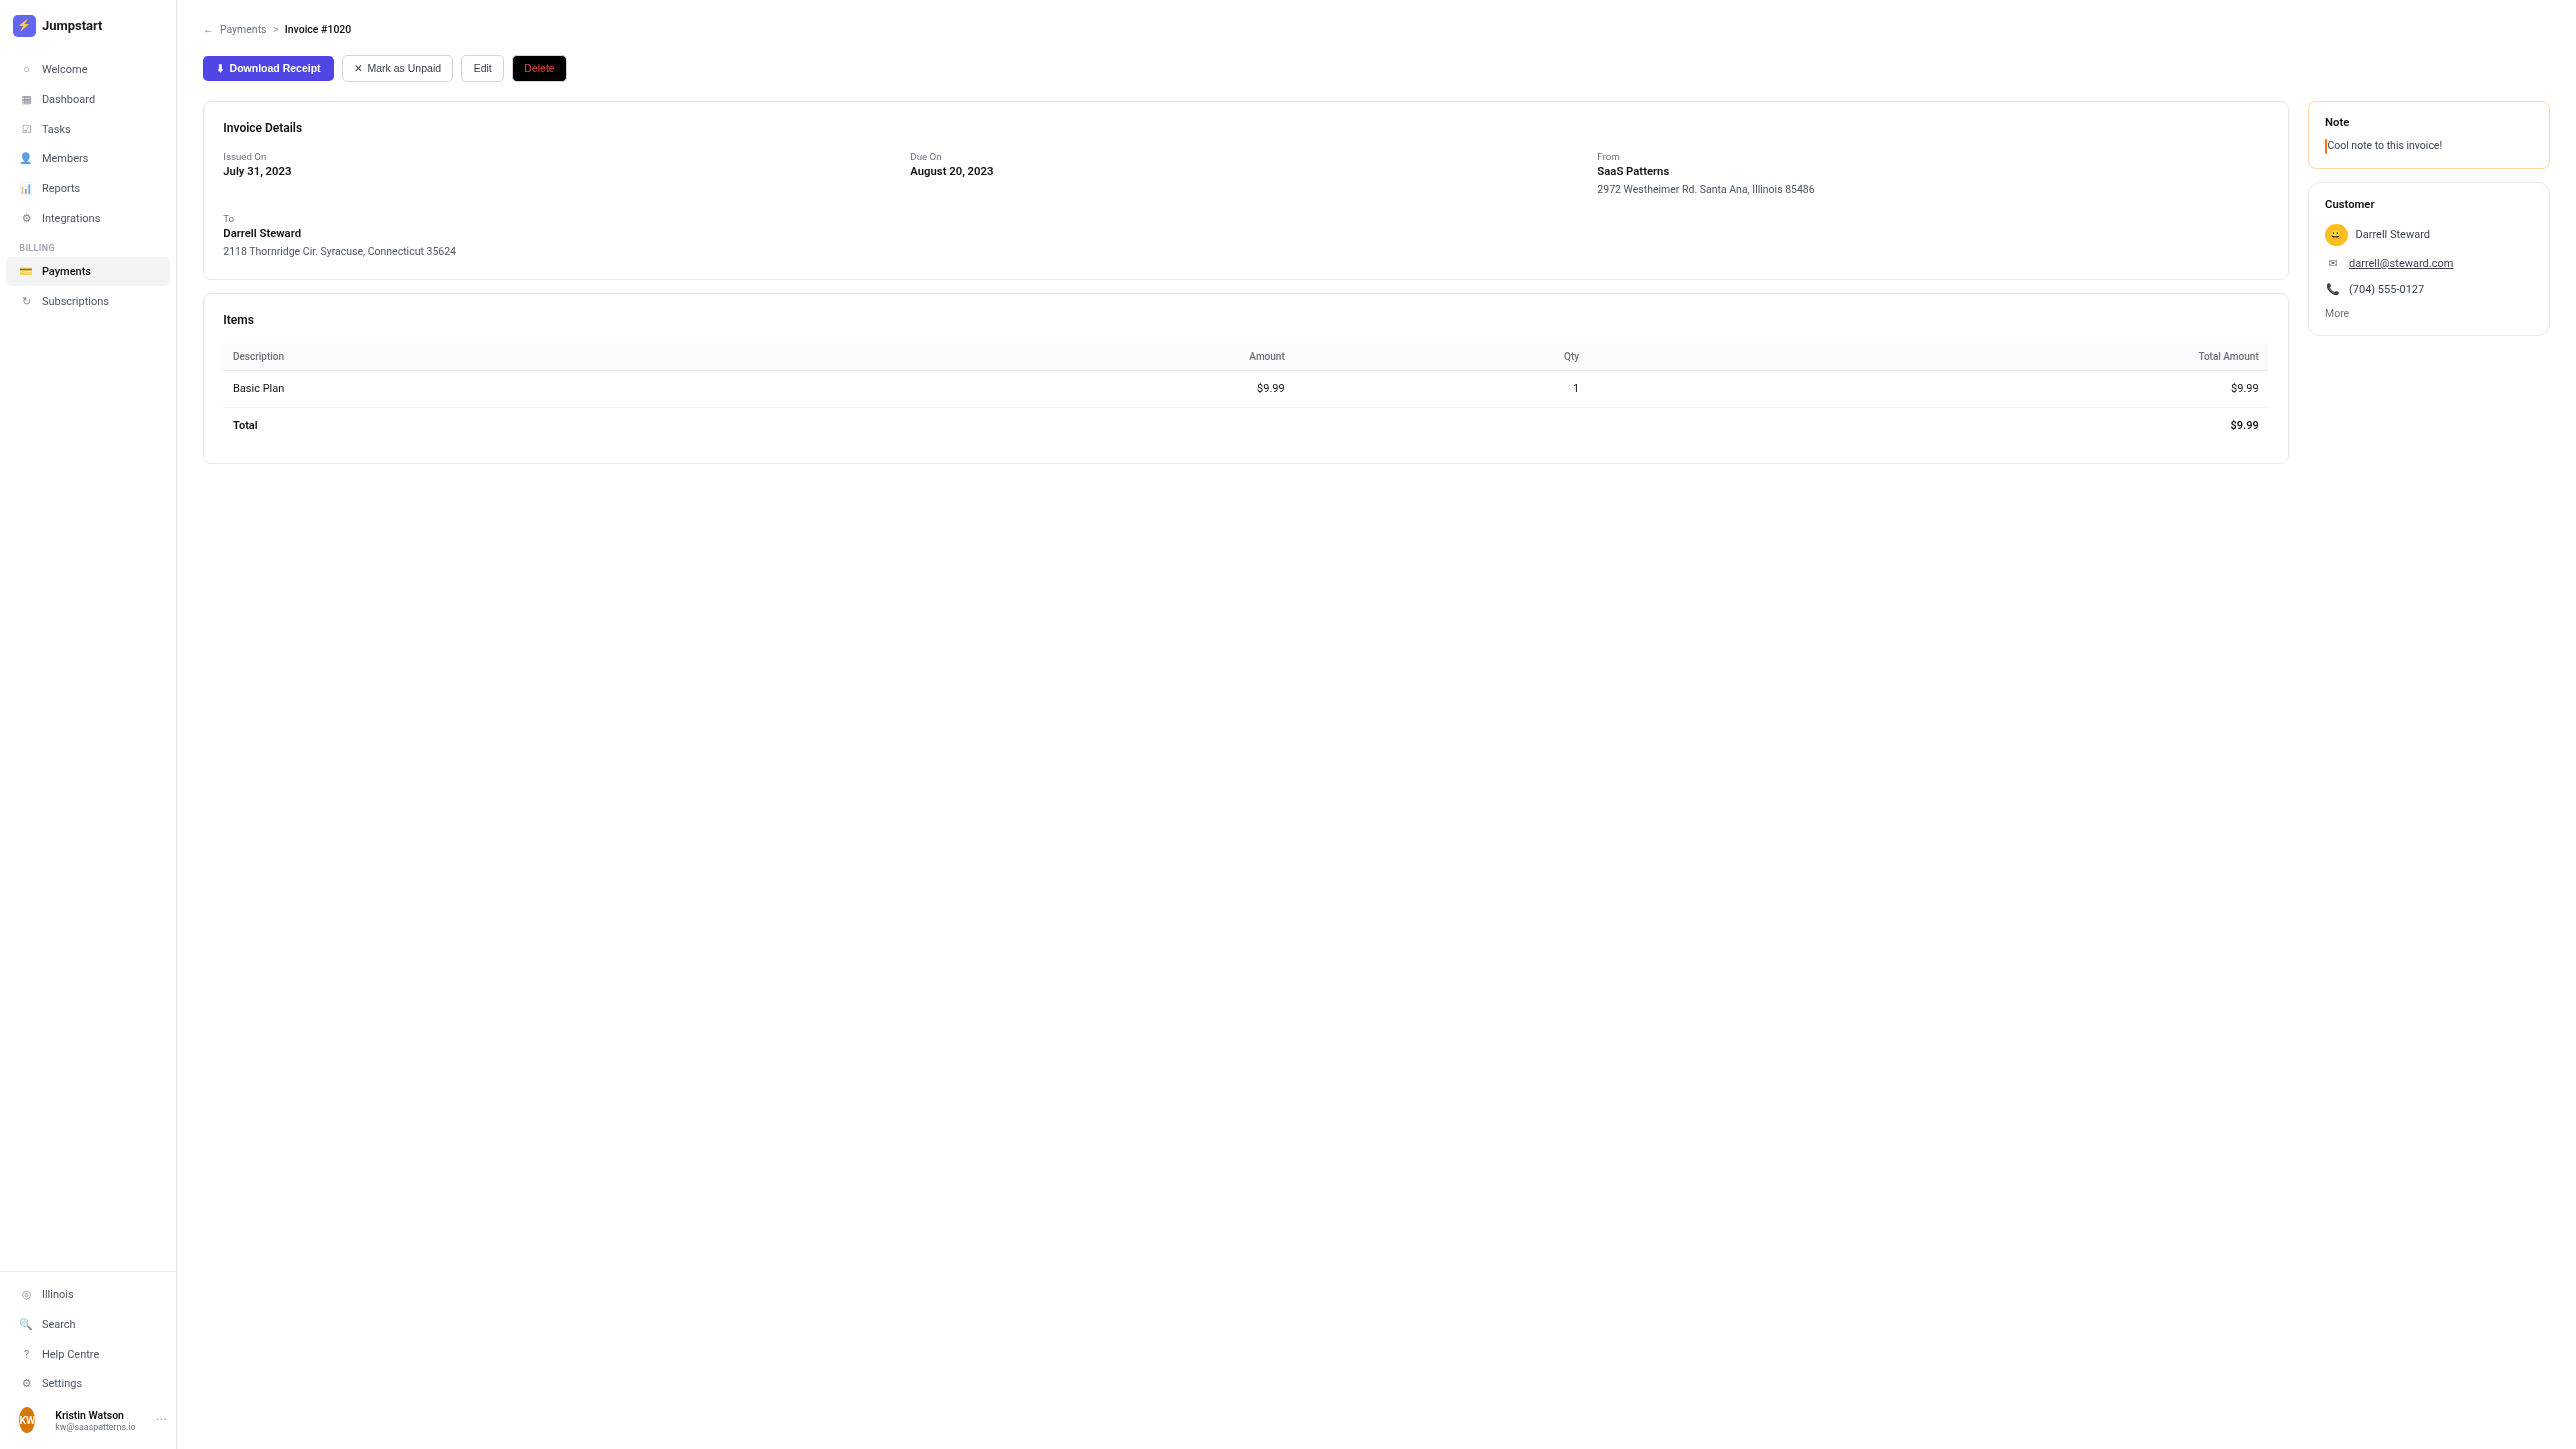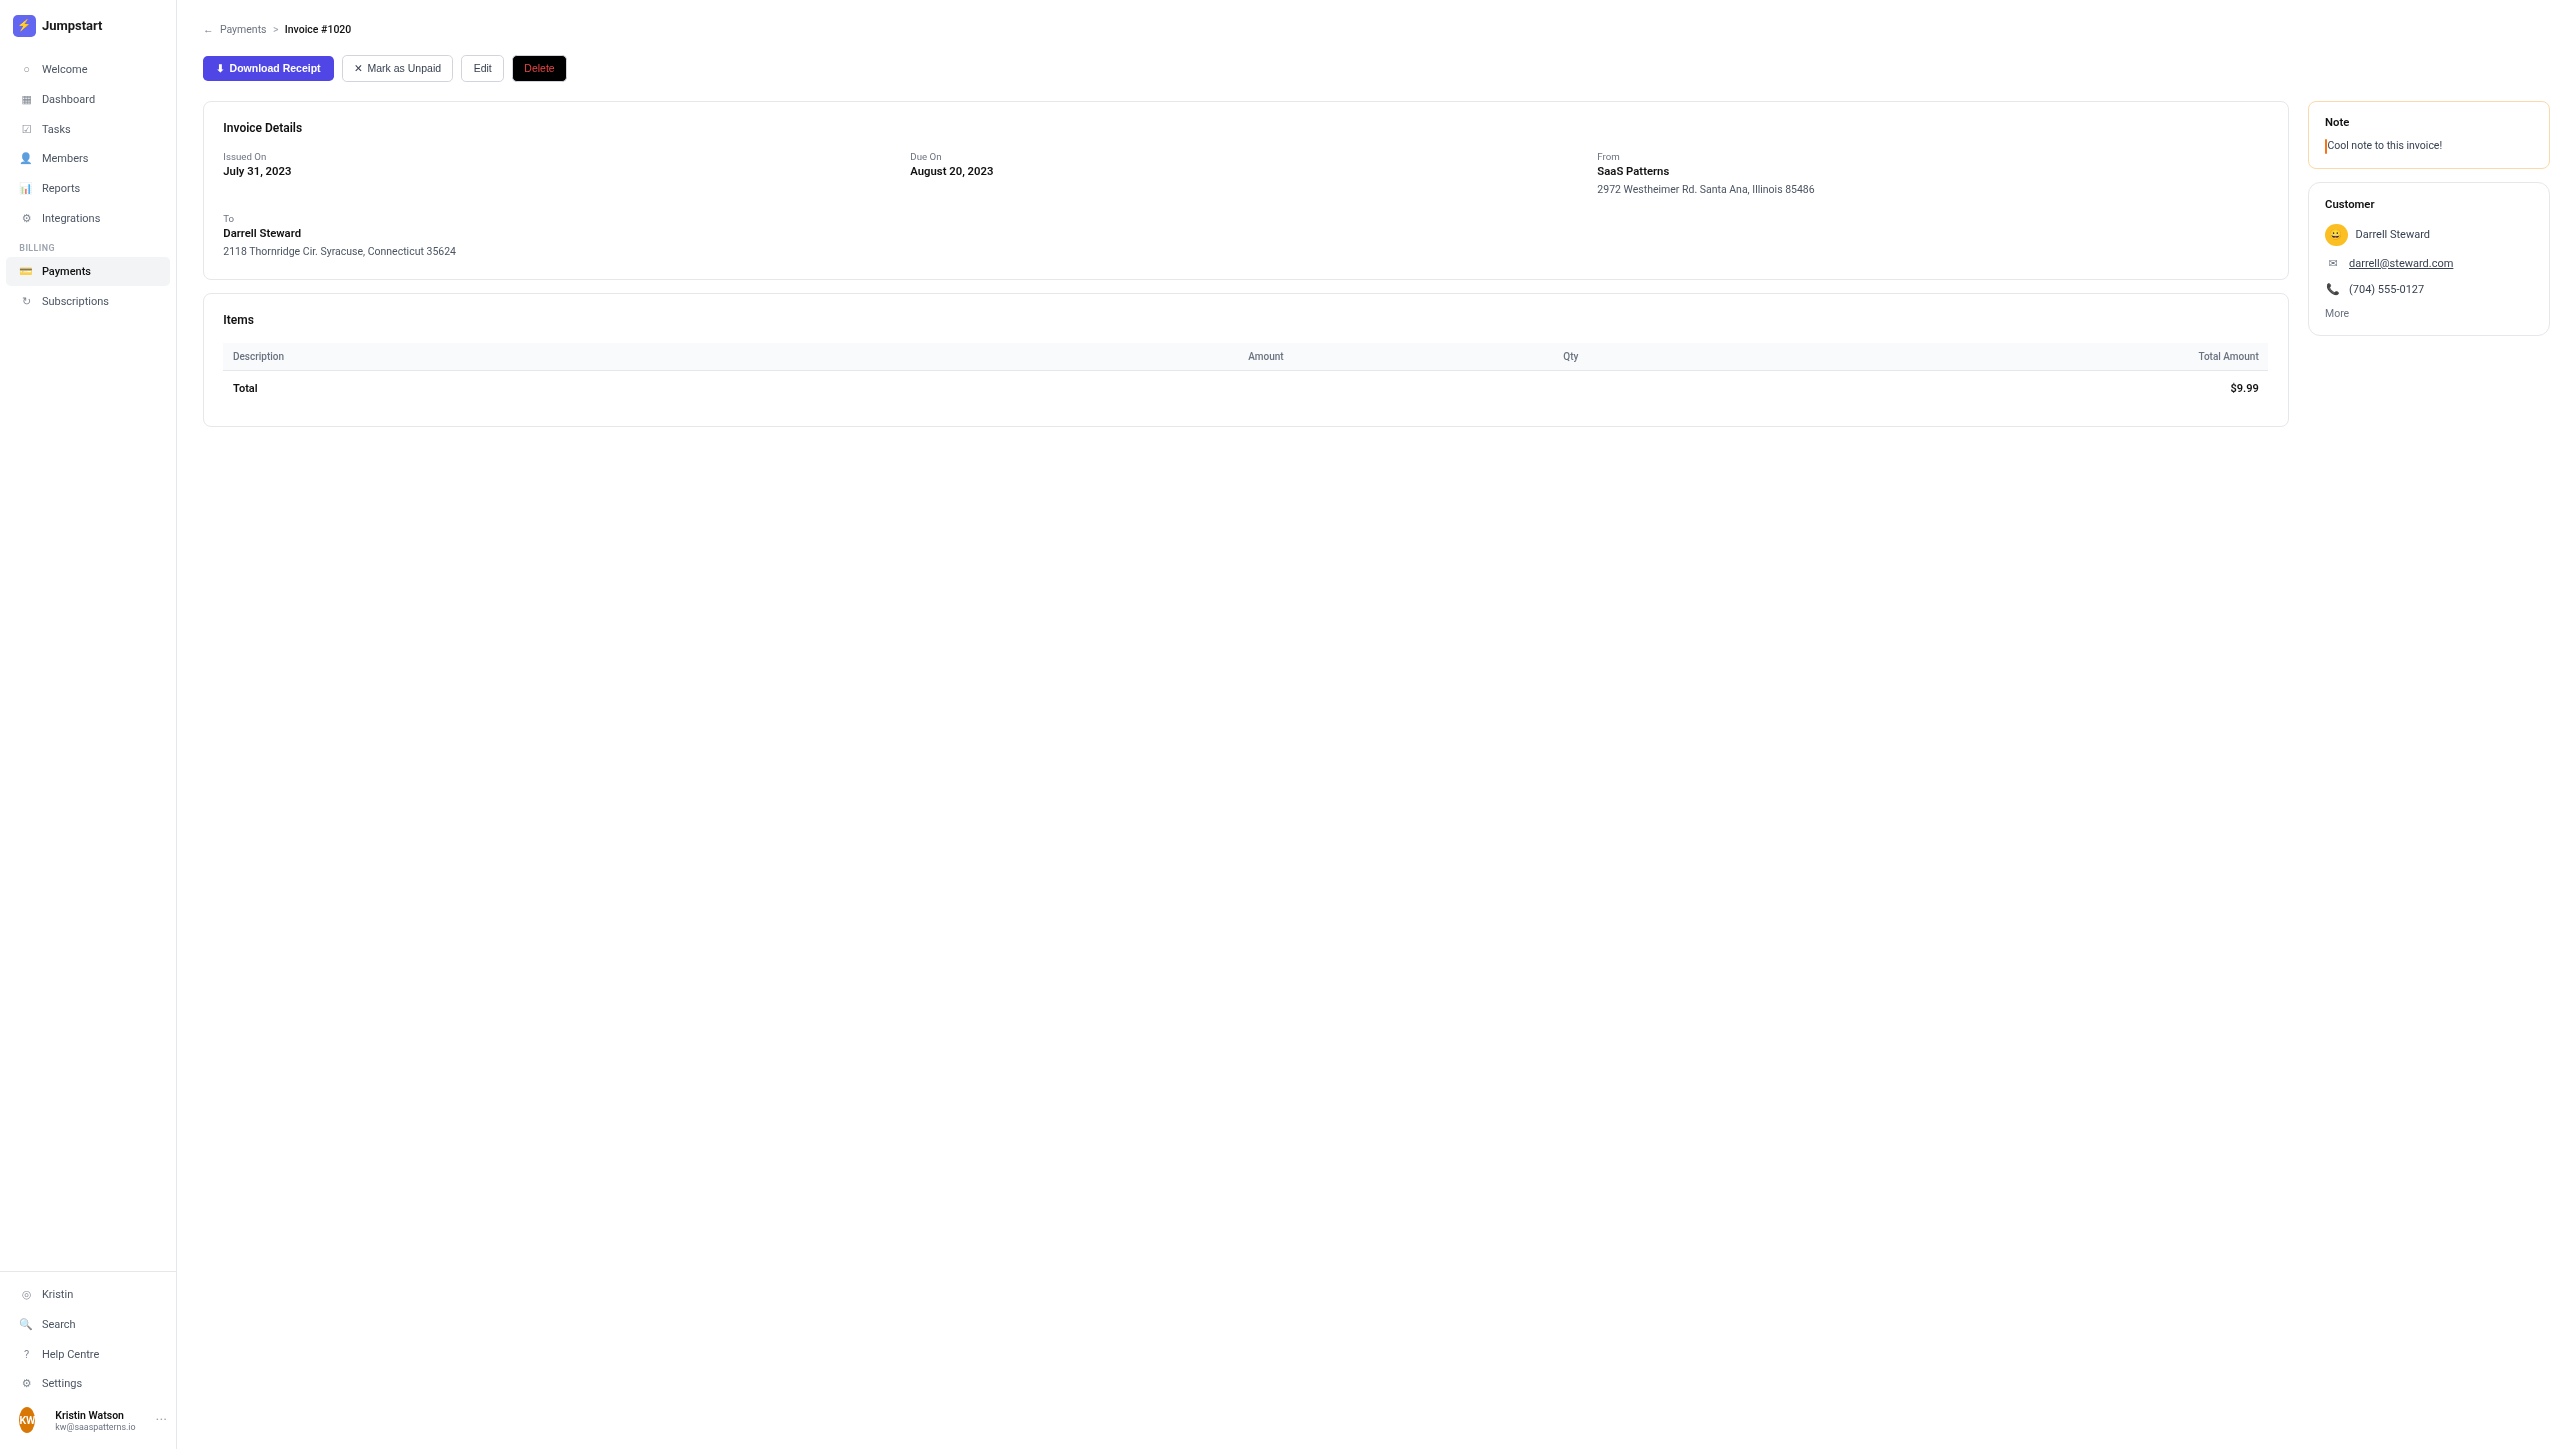--- a/index.html
+++ b/index.html
@@ -306,21 +306,21 @@
     </div>
     <div class="nav-item">
       <span class="nav-icon">↻</span>
       <span>Subscriptions</span>
     </div>
   </div>
 
   <div class="sidebar-bottom">
     <div class="nav-item">
       <span class="nav-icon">◎</span>
-      <span>Kristin</span>
+      <span>Illinois</span>
     </div>
     <div class="nav-item">
       <span class="nav-icon">🔍</span>
       <span>Search</span>
     </div>
     <div class="nav-item">
       <span class="nav-icon">?</span>
       <span>Help Centre</span>
     </div>
     <div class="nav-item">
@@ -396,20 +396,26 @@
         <table class="items-table">
           <thead>
             <tr>
               <th>Description</th>
               <th>Amount</th>
               <th>Qty</th>
               <th>Total Amount</th>
             </tr>
           </thead>
           <tbody>
+            <tr>
+              <td>Basic Plan</td>
+              <td>$9.99</td>
+              <td>1</td>
+              <td>$9.99</td>
+            </tr>
             <tr class="total-row">
               <td>Total</td>
               <td></td>
               <td></td>
               <td>$9.99</td>
             </tr>
           </tbody>
         </table>
       </div>
     </div>

